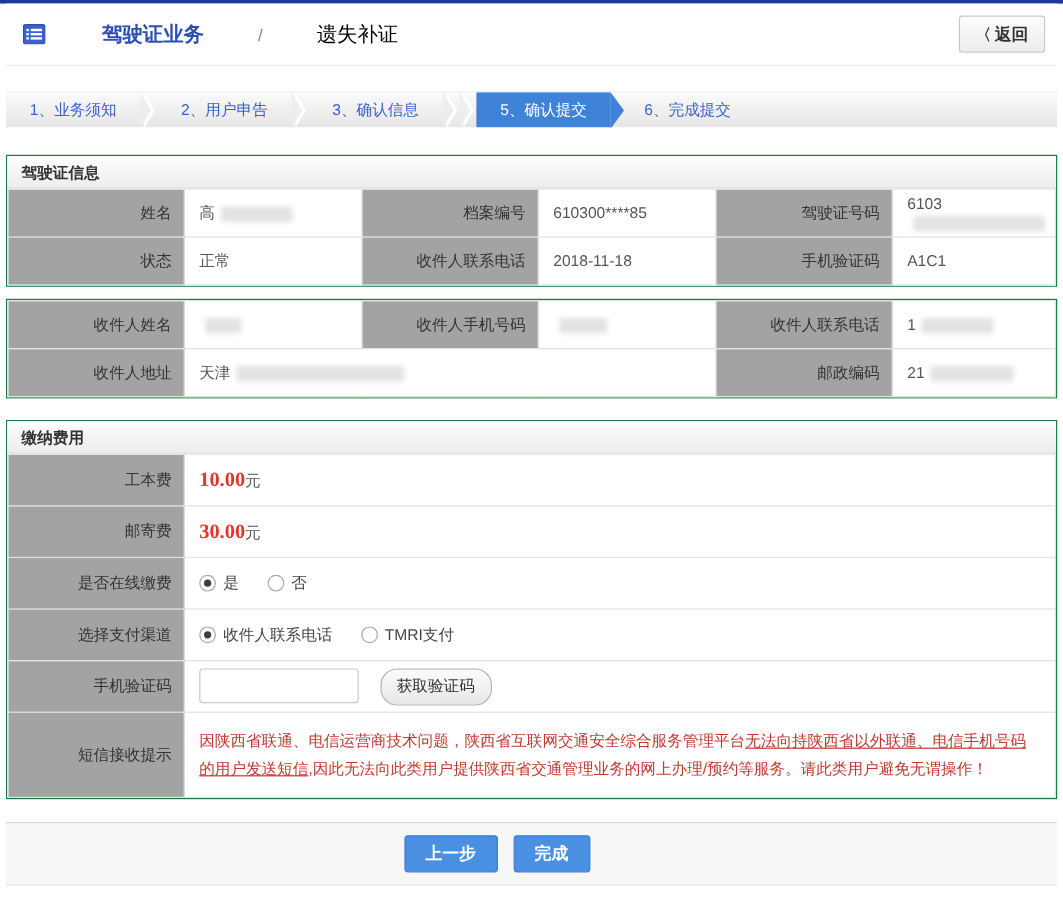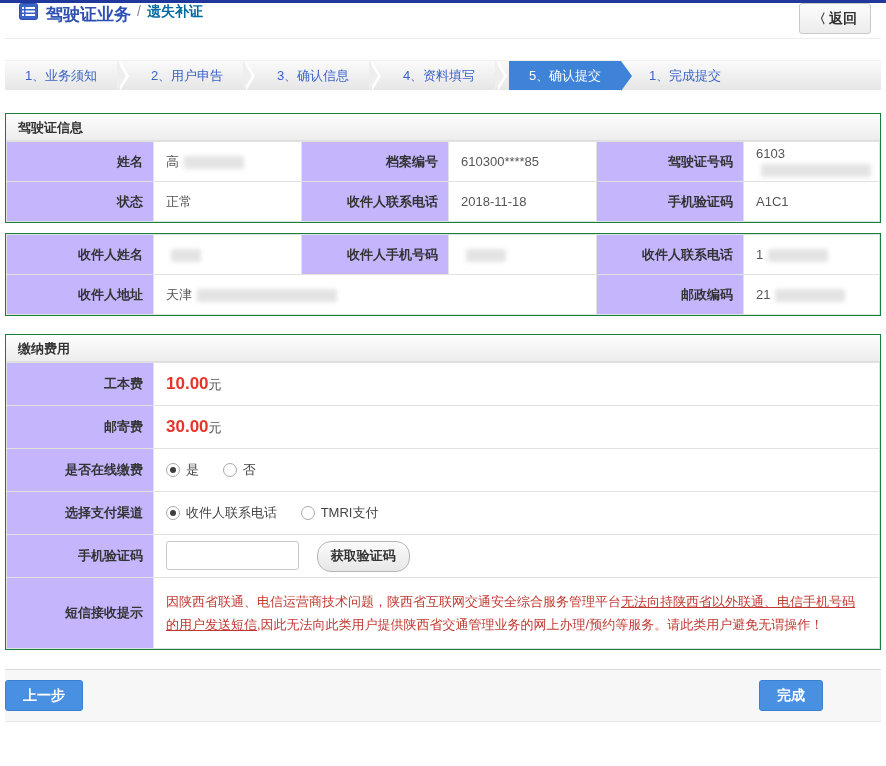--- a/index.html
+++ b/index.html
@@ -2,26 +2,26 @@
 <html><head>
 <meta charset="utf-8">
 <style>
   * { box-sizing: border-box; margin: 0; padding: 0; }
   html,body { width: 886px; height: 766px; background: #fff;
     font-family: "Liberation Sans", "DejaVu Sans", sans-serif; font-size: 13px; color:#333; }
   .topbar { height: 3px; background: #20389b; }
   .page { padding: 0 5px; }
 
   
-  .hdr { display: flex; align-items: flex-start; height: 36px; padding: 0 10px 0 14px;
-    border-bottom: 1px solid #ededed; background: #fff; }
+  .hdr { display: flex; align-items: center; height: 52px; padding: 0 10px 0 14px;
+    border-bottom: 1px solid #ededed; background: #fff; gap: 39px; }
   .list-icon { width: 19px; height: 17px; flex: 0 0 auto; }
   .hdr-title { color: #2d4fb2; font-size: 17px; font-weight: bold; margin-left: 8px; }
   .hdr-sep { color: #888; font-size: 14px; margin: 0 6px; }
-  .hdr-sub { color: #0369a1; font-size: 14px; font-weight: bold; }
+  .hdr-sub { color: #000000; font-size: 17px; }
   .back-btn { margin-left: auto; height: 31px; padding: 0 13px; background: linear-gradient(#fcfcfc,#ececec);
     border: 1px solid #c9c9c9; border-radius: 3px; color: #333; font-size: 14px; font-weight: bold;
     cursor: pointer; display: inline-flex; align-items: center; gap: 3px; }
   .back-chev { font-size: 13px; font-weight: bold; }
 
   
   .steps { display: flex; height: 30px; margin: 21px 0 23px 0;
     background: linear-gradient(#fafafa,#e6e6e6); border-top:1px solid #f0f0f0; }
   .step { width: 112px; line-height: 30px; text-align: center; color: #3a62c8;
     font-weight: normal; font-size: 13px; white-space: nowrap; }
@@ -36,45 +36,45 @@
   .step.after-active { padding-left: 16px; }
   .steps .fill { flex: 1; }
 
   
   .section { border: 1px solid #15803d; margin-bottom: 10px; background:#fff; }
   .section.mt18 { margin-top: 18px; }
   .sec-header { height: 27px; line-height: 27px; padding-left: 12px; font-weight: bold;
     color: #333; font-size: 13px; background: linear-gradient(#fdfdfd,#ededed); border-bottom: 1px solid #ddd; }
   table { width: 100%; border-collapse: collapse; table-layout: fixed; }
   td { border: 1px solid #e2e2e2; height: 40px; font-size: 13px; vertical-align: middle; }
-  td.lbl { background: #c4b5fd; text-align: right; padding-right: 10px; font-weight: bold; color: #333; }
+  td.lbl { background: #a3a3a3; text-align: right; padding-right: 10px; font-weight: normal; color: #333; }
   td.val { background: #fff; padding-left: 12px; color: #555; }
   .blur { display:inline-block; height: 13px; background: #e3e3e3; border-radius: 2px;
     filter: blur(2px); vertical-align: middle; margin-left: 5px; }
   .w30{width:30px} .w40{width:40px} .w60{width:60px} .w70{width:70px} .w110{width:110px} .w140{width:140px}
 
   
   .pay td { height: 43px; }
-  .fee-num { color: #e8332a; font-weight: bold; font-size: 17px; }
+  .fee-num { color: #e8332a; font-weight: bold; font-size: 17px; font-family: Liberation Serif, serif; }
   .fee-unit { color: #555; font-size: 13px; }
   .radio { display: inline-flex; align-items: center; margin-right: 20px; color: #444; cursor: pointer; }
   .rdot { width: 14px; height: 14px; border: 1px solid #a8a8a8; border-radius: 50%;
     background: #fff; margin-right: 6px; position: relative; flex: 0 0 auto; }
   .rdot.on::after { content:""; position:absolute; left:3px; top:3px; width:6px; height:6px;
     background:#3d3d3d; border-radius:50%; }
   .code-input { width: 133px; height: 29px; border: 1px solid #c9c9c9; border-radius: 3px;
     padding: 0 6px; margin-right: 14px; font-size: 13px; color:#333; }
   .get-code-btn { height: 31px; padding: 0 13px; background: linear-gradient(#fbfbfb,#e7e7e7);
-    border: 1px solid #b5b5b5; border-radius: 14px; font-weight: bold; color: #333; font-size: 13px; cursor:pointer; }
+    border: 1px solid #b5b5b5; border-radius: 14px; font-weight: normal; color: #333; font-size: 13px; cursor:pointer; }
   td.sms { height: auto; padding: 12px; line-height: 23px; color: #c03931; font-size: 13px; }
   .uline { text-decoration: underline; }
 
   
   .footer { margin-top: 19px; height: 53px; background: #f7f7f7; border-top: 1px solid #ddd;
-    border-bottom: 1px solid #e8e8e8; display: flex; align-items: center; justify-content: space-between;
+    border-bottom: 1px solid #e8e8e8; display: flex; align-items: center; justify-content: center;
     padding-right: 58px; gap: 13px; }
   .btn-blue { height: 31px; padding: 0 17px; background: #4a90e2; border: 1px solid #3b7fd0;
     border-radius: 3px; color: #fff; font-size: 14px; font-weight: bold; cursor: pointer; }
 </style>
 </head>
 <body>
 
 <div class="topbar"></div>
 <div class="page">
 
@@ -97,24 +97,23 @@
     </button>
   </div>
 
   <div class="steps">
     <div class="step">1、业务须知</div>
     <div class="sep"></div>
     <div class="step">2、用户申告</div>
     <div class="sep"></div>
     <div class="step">3、确认信息</div>
     <div class="sep"></div>
-    <div class="step">4、资料填写</div>
     <div class="sep"></div>
     <div class="step active">5、确认提交</div>
-    <div class="step after-active">1、完成提交</div>
+    <div class="step after-active">6、完成提交</div>
     <div class="fill"></div>
   </div>
 
   <div class="section">
     <div class="sec-header">驾驶证信息</div>
     <table>
       <colgroup>
           <col style="width:147px">
           <col style="width:148px">
           <col style="width:147px">

